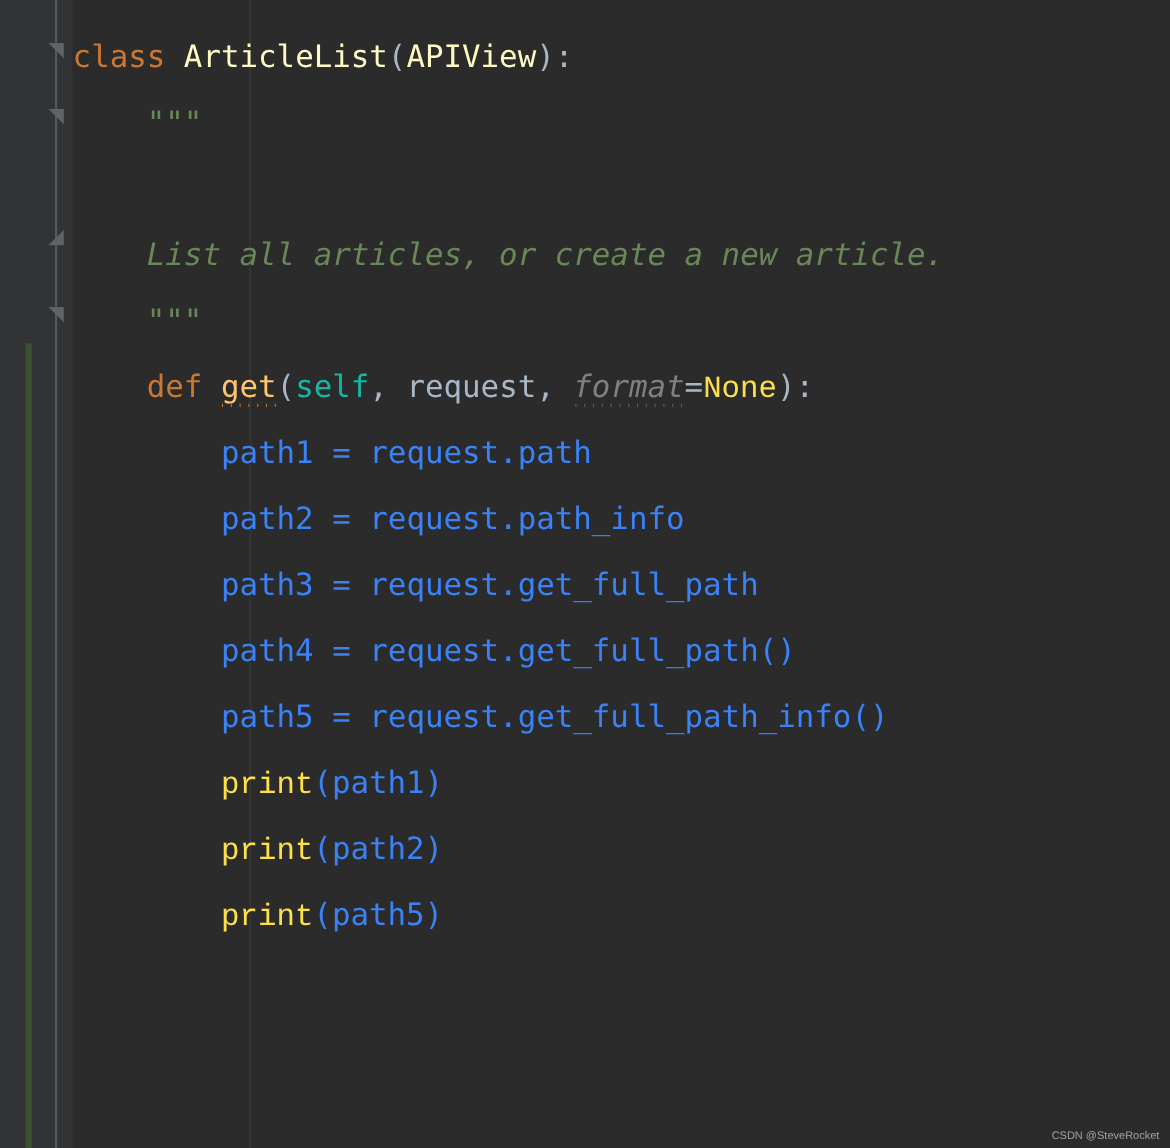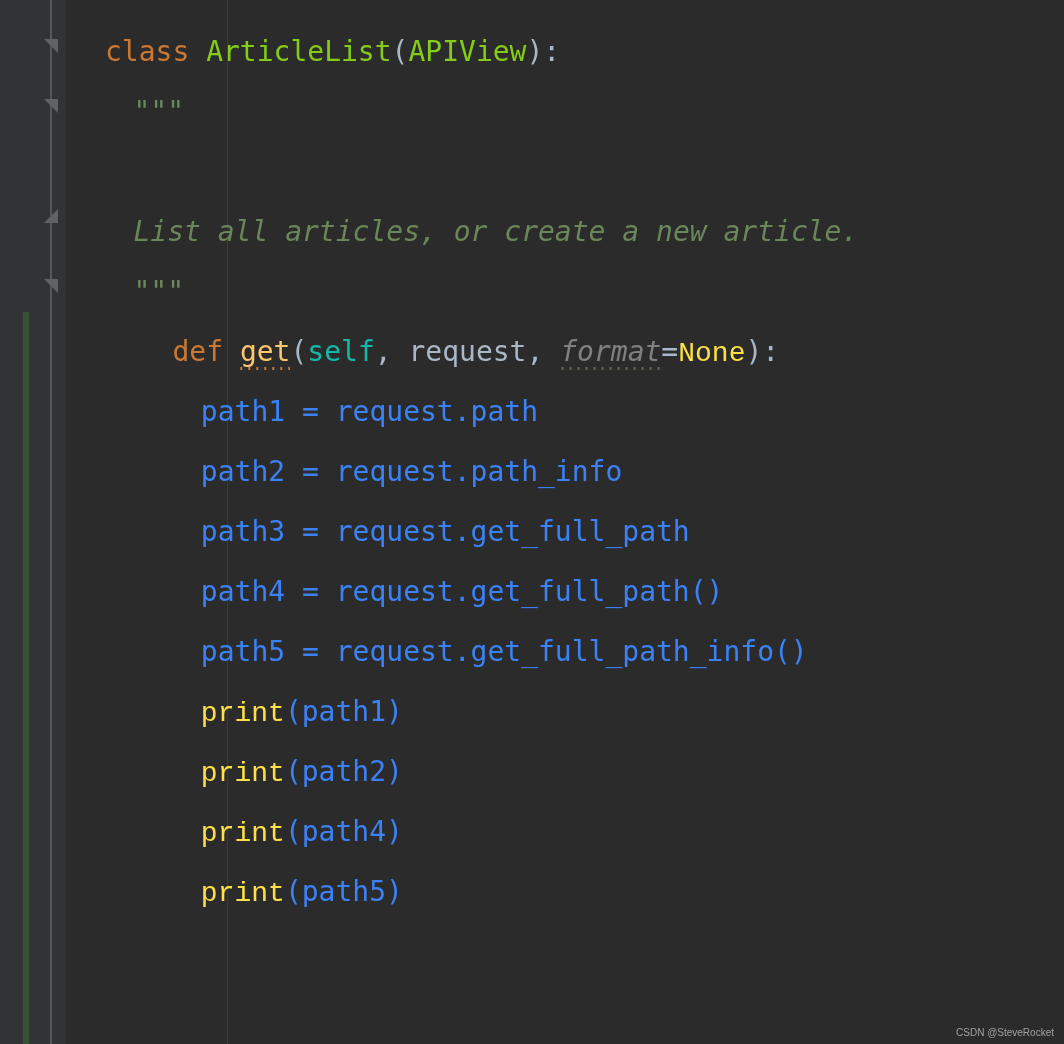--- a/index.html
+++ b/index.html
@@ -51,22 +51,22 @@
     padding-top: 22px;
     position: relative;
   }
   .line {
     height: 60px;
     line-height: 60px;
     white-space: pre;
     color: #a9b7c6;
   }
   
-  .kw { color: #cc7832; margin-left: 39px; }         
-  .cls { color: #84cc16; }
+  .kw { color: #cc7832; }         
+  .cls { color: #fef9c3; }
   .fn { color: #ffc66d; }         
   .self { color: #14b8a6; text-align: center; }       
   .param { color: #a9b7c6; }
   .builtin { color: #fde047; font-family: Liberation Mono, monospace; }    
   .str { color: #6a8759; font-style: italic; }   
   .ident { color: #3b82f6; margin-top: 32px; }
   .op { color: #a9b7c6; }
   .weak { color: #808080; font-style: italic; }       
   .squiggle-get {
     background: linear-gradient(90deg, transparent 0, transparent 40%, #cc7832 40%, #cc7832 60%, transparent 60%) bottom/8px 3px repeat-x;
@@ -138,20 +138,19 @@
 
       <div class="line">    <span class="kw">def</span><span> </span><span class="fn squiggle-get">get</span><span>(</span><span class="self">self</span><span class="op">, </span><span class="param">request</span><span class="op">, </span><span class="weak squiggle-weak">format</span><span>=</span><span class="builtin">None</span><span>):</span></div>
 
       <div class="line">        <span class="ident">path1 = request.path</span></div>
       <div class="line">        <span class="ident">path2 = request.path_info</span></div>
       <div class="line">        <span class="ident">path3 = request.get_full_path</span></div>
       <div class="line">        <span class="ident">path4 = request.get_full_path()</span></div>
       <div class="line">        <span class="ident">path5 = request.get_full_path_info()</span></div>
       <div class="line">        <span class="builtin">print</span><span class="ident">(path1)</span></div>
       <div class="line">        <span class="builtin">print</span><span class="ident">(path2)</span></div>
-      <div class="line">        <span class="builtin">print</span><span class="ident">(path4)</span></div>
       <div class="line">        <span class="builtin">print</span><span class="ident">(path5)</span></div>
       <div class="line">        </div>
     </div>
   </div>
 
   <div class="watermark">CSDN @SteveRocket</div>
 </div>
 
 </body></html>

